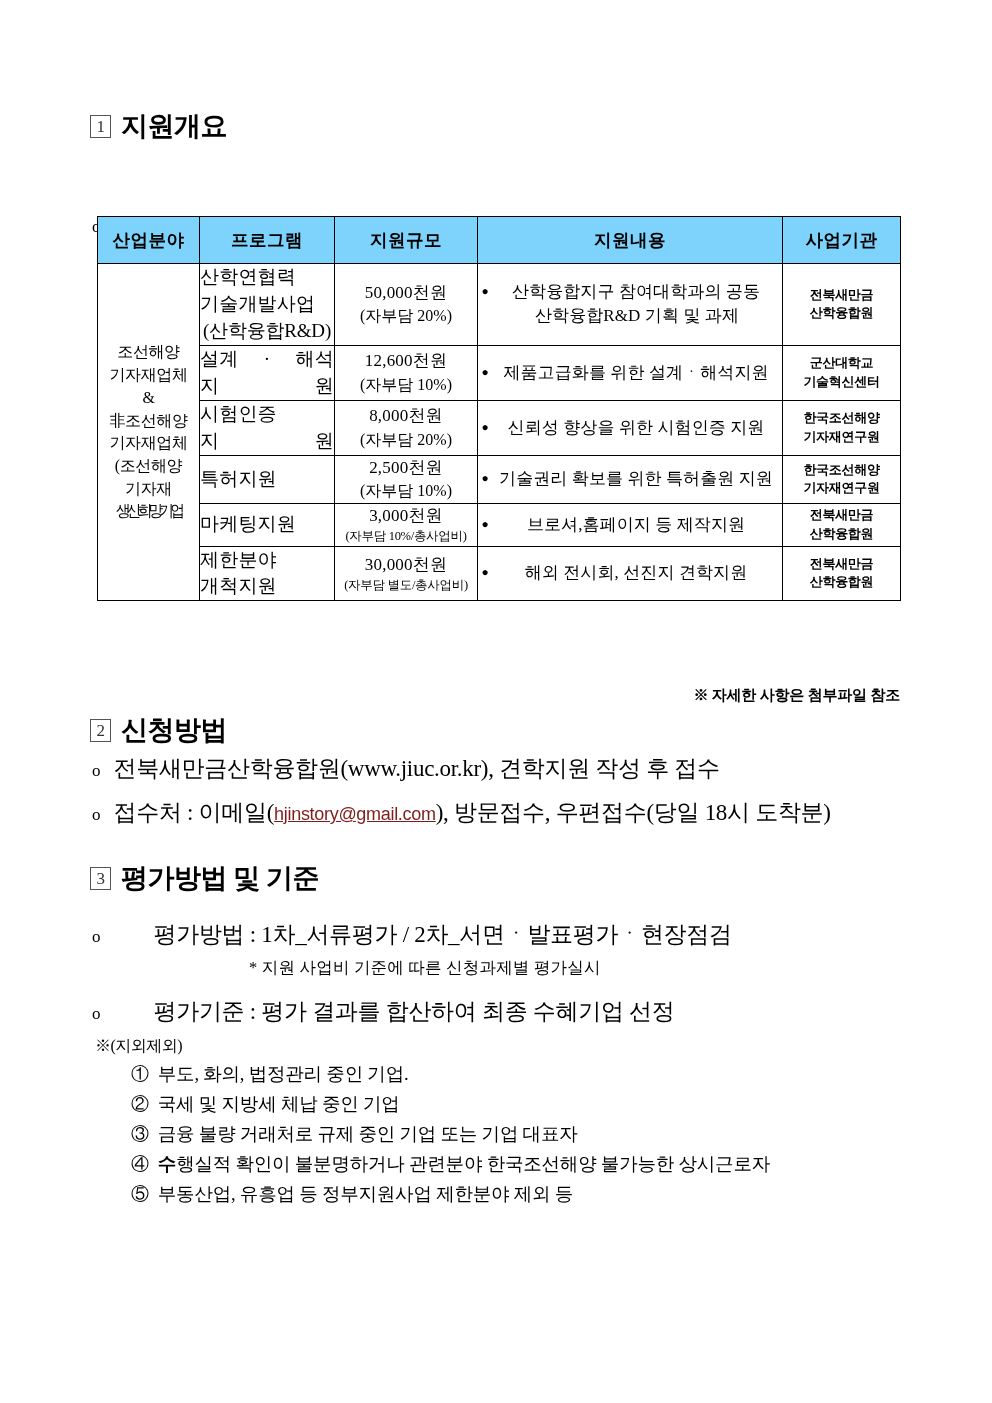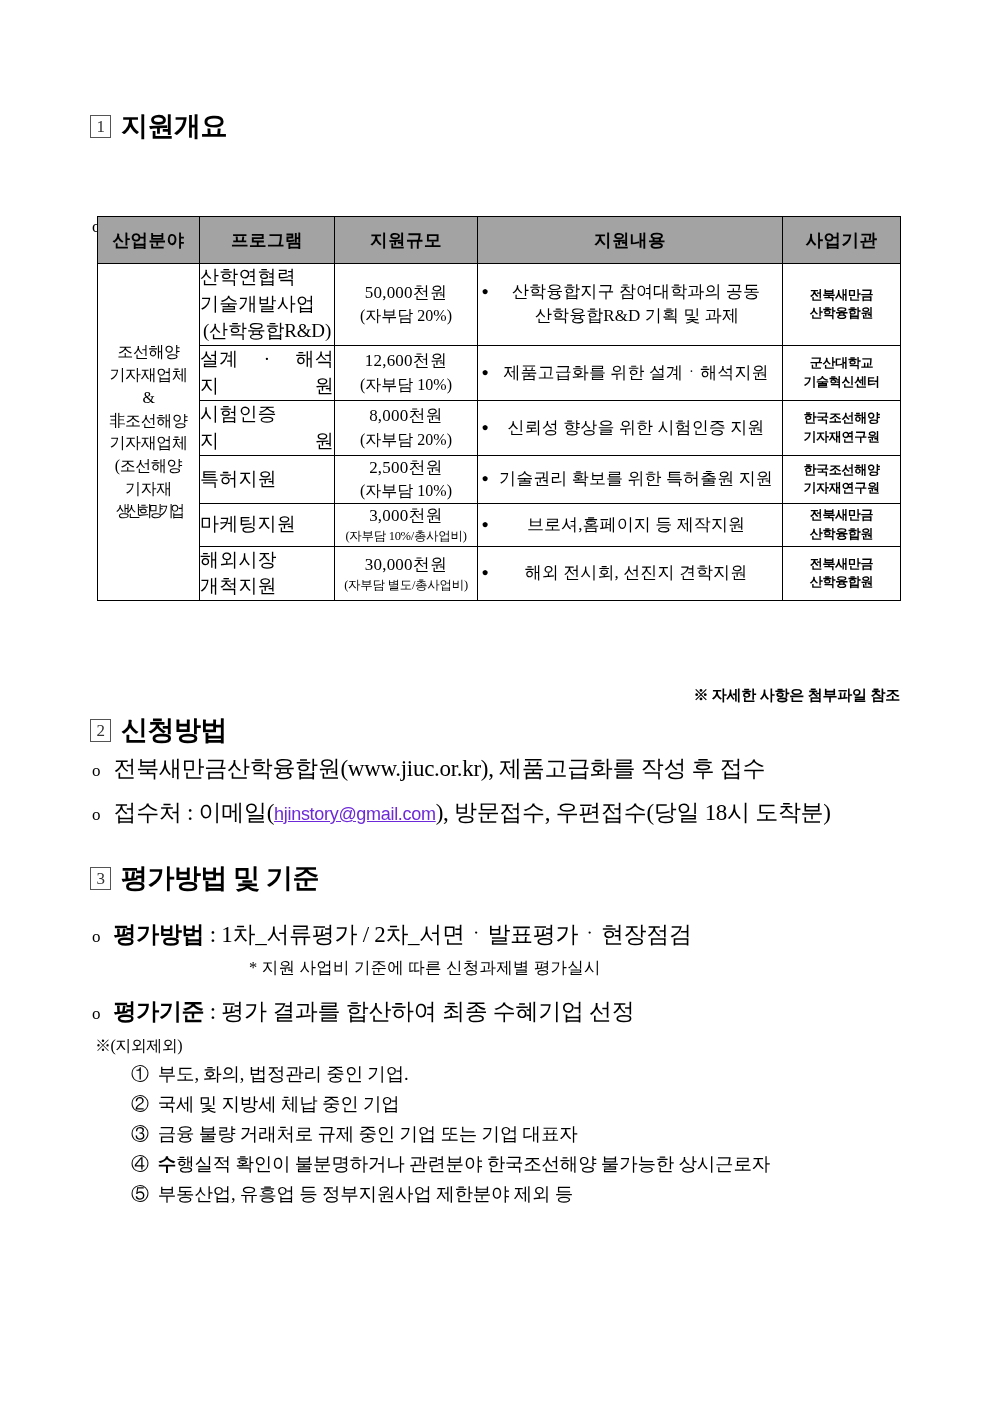--- a/index.html
+++ b/index.html
@@ -59,21 +59,21 @@
     white-space: nowrap;
   }
   .o-mark {
     font-size: 17px;
     line-height: 1;
     font-family: "Liberation Serif", serif;
   }
   .o-text { font-size: 23px; letter-spacing: -0.3px; }
   .o-text.bold-head { font-weight: bold; }
 
-  .sub-bold { font-weight: bold; }
+  .sub-bold { font-weight: normal; margin-left: 40px; }
 
   
   .tbl-wrap {
     position: absolute;
     left: 97px;
     top: 216px;
     width: 803px;
   }
   table.prog {
     border-collapse: collapse;
@@ -82,21 +82,21 @@
     font-size: 16.5px;
   }
   table.prog th, table.prog td {
     border: 1px solid #000;
     padding: 0;
     vertical-align: middle;
     text-align: center;
     line-height: 1.42;
   }
   table.prog thead th {
-    background: #a3a3a3;
+    background: #7dd3fc;
     font-weight: bold;
     height: 46px;
     font-size: 17.5px;
     letter-spacing: 0.5px;
   }
   .c-field   { width: 102px; }
   .c-prog    { width: 135px; }
   .c-scale   { width: 143px; }
   .c-content { width: 305px; }
   .c-org     { width: 118px; }
@@ -165,21 +165,21 @@
     right: 92px;
     top: 686px;
     font-size: 15px;
     font-weight: bold;
     letter-spacing: -0.2px;
     white-space: nowrap;
   }
 
   
   .maillink {
-    color: #6d28d9;
+    color: #7f1d1d;
     text-decoration: underline;
     font-size: 18px;
     font-family: "Liberation Sans", sans-serif;
     letter-spacing: -0.3px;
   }
   .urlplain { font-family: "Liberation Serif", serif; }
 
   
   .ast-note {
     position: absolute;
@@ -338,21 +338,21 @@
             <span class="bul">●</span><span class="ctext"><span>브로셔,홈페이지 등 제작지원</span></span>
           </td>
           <td class="org-cell">
             <span>전북새만금</span>
             <span>산학융합원</span>
           </td>
         </tr>
 
         <tr>
           <td class="prog-cell">
-            <span class="ln">해외시장</span>
+            <span class="ln">제한분야</span>
             <span class="ln">개척지원</span>
           </td>
           <td class="scale-cell">
             <span class="amt">30,000천원</span>
             <span class="sub tiny">(자부담 별도/총사업비)</span>
           </td>
           <td class="content-cell">
             <span class="bul">●</span><span class="ctext"><span>해외 전시회, 선진지 견학지원</span></span>
           </td>
           <td class="org-cell">
@@ -366,21 +366,21 @@
 
   <div class="tbl-note">※ 자세한 사항은 첨부파일 참조</div>
 
   <div class="sec-head" style="left:90px; top:712px;">
     <span class="boxnum">2</span>
     <span>신청방법</span>
   </div>
 
   <div class="o-line" style="left:92px; top:753px;">
     <span class="o-mark">o</span>
-    <span class="o-text"><span>전북새만금산학융합원(</span><span class="urlplain">www.jiuc.or.kr</span><span>), 제품고급화를 작성 후 접수</span></span>
+    <span class="o-text"><span>전북새만금산학융합원(</span><span class="urlplain">www.jiuc.or.kr</span><span>), 견학지원 작성 후 접수</span></span>
   </div>
 
   <div class="o-line" style="left:92px; top:797px;">
     <span class="o-mark">o</span>
     <span class="o-text"><span>접수처 : 이메일(</span><a href="#" class="maillink">hjinstory@gmail.com</a><span>), 방문접수, 우편접수(당일 18시 도착분)</span></span>
   </div>
 
   <div class="sec-head" style="left:90px; top:860px;">
     <span class="boxnum">3</span>
     <span>평가방법 및 기준</span>

